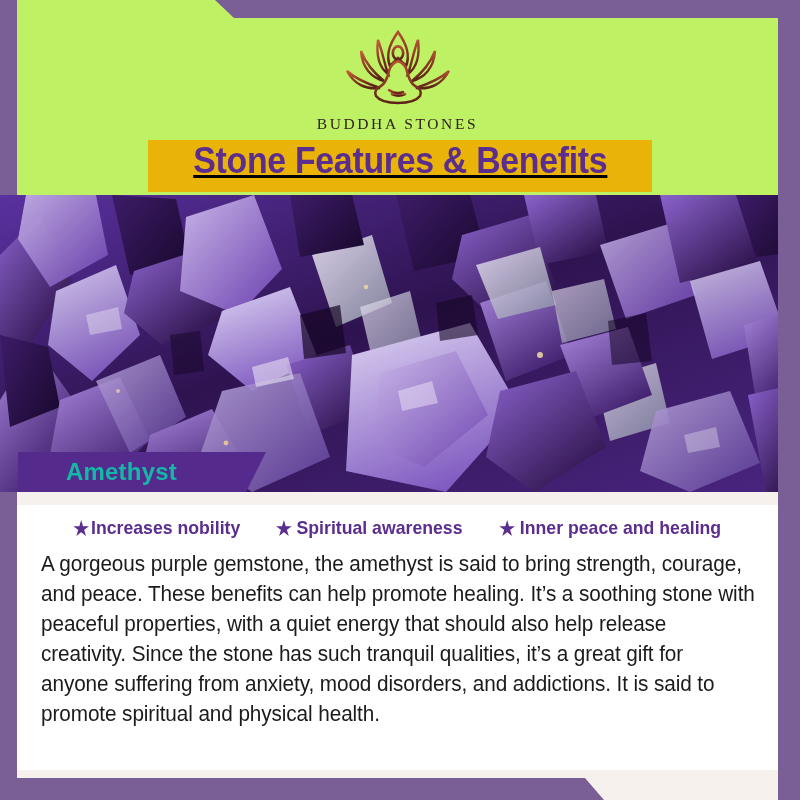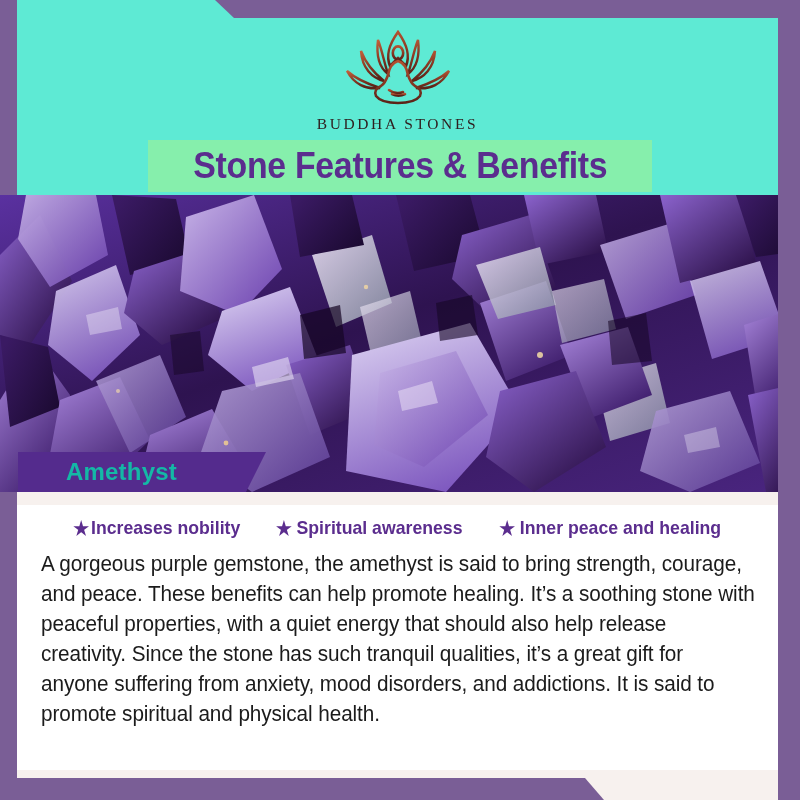--- a/index.html
+++ b/index.html
@@ -37,40 +37,41 @@
   .frame-bottom {
     position:absolute; bottom:0; left:0; width:800px; height:22px;
     background:#7a5e96;
     clip-path:polygon(0 0, 585px 0, 604px 22px, 0 22px);
     z-index:6;
   }
 
   
   .header {
     position:absolute; top:0; left:17px; right:22px; height:195px;
-    background:#5eead4; z-index:3;
+    background:#bef264; z-index:3;
   }
 
   .logo-wrap {
     position:absolute; top:26px; left:0; right:0;
     display:flex; flex-direction:column; align-items:center;
   }
   .logo-mark { width:112px; height:86px; display:block; }
   .logo-text {
     margin-top:3px;
     font-family:"Liberation Serif", serif;
     font-size:15.5px; letter-spacing:2.6px;
     color:#2f2020; font-weight:400; white-space:nowrap;
   }
 
   .title-banner {
     position:absolute; left:148px; right:148px; top:140px; height:52px;
-    background:#86efac;
-    display:flex; align-items:center; justify-content:center;
+    background:#eab308;
+    display:flex; align-items:flex-start; justify-content:center;
     z-index:4;
+    text-decoration:underline;
   }
   .title-text {
     font-family:"Liberation Sans Narrow","Liberation Sans",sans-serif;
     font-weight:bold; font-size:36px; letter-spacing:-0.3px;
     color:#5b2d8e; white-space:nowrap;
     transform:scaleX(0.94); transform-origin:center;
   }
 
   
   .photo {

